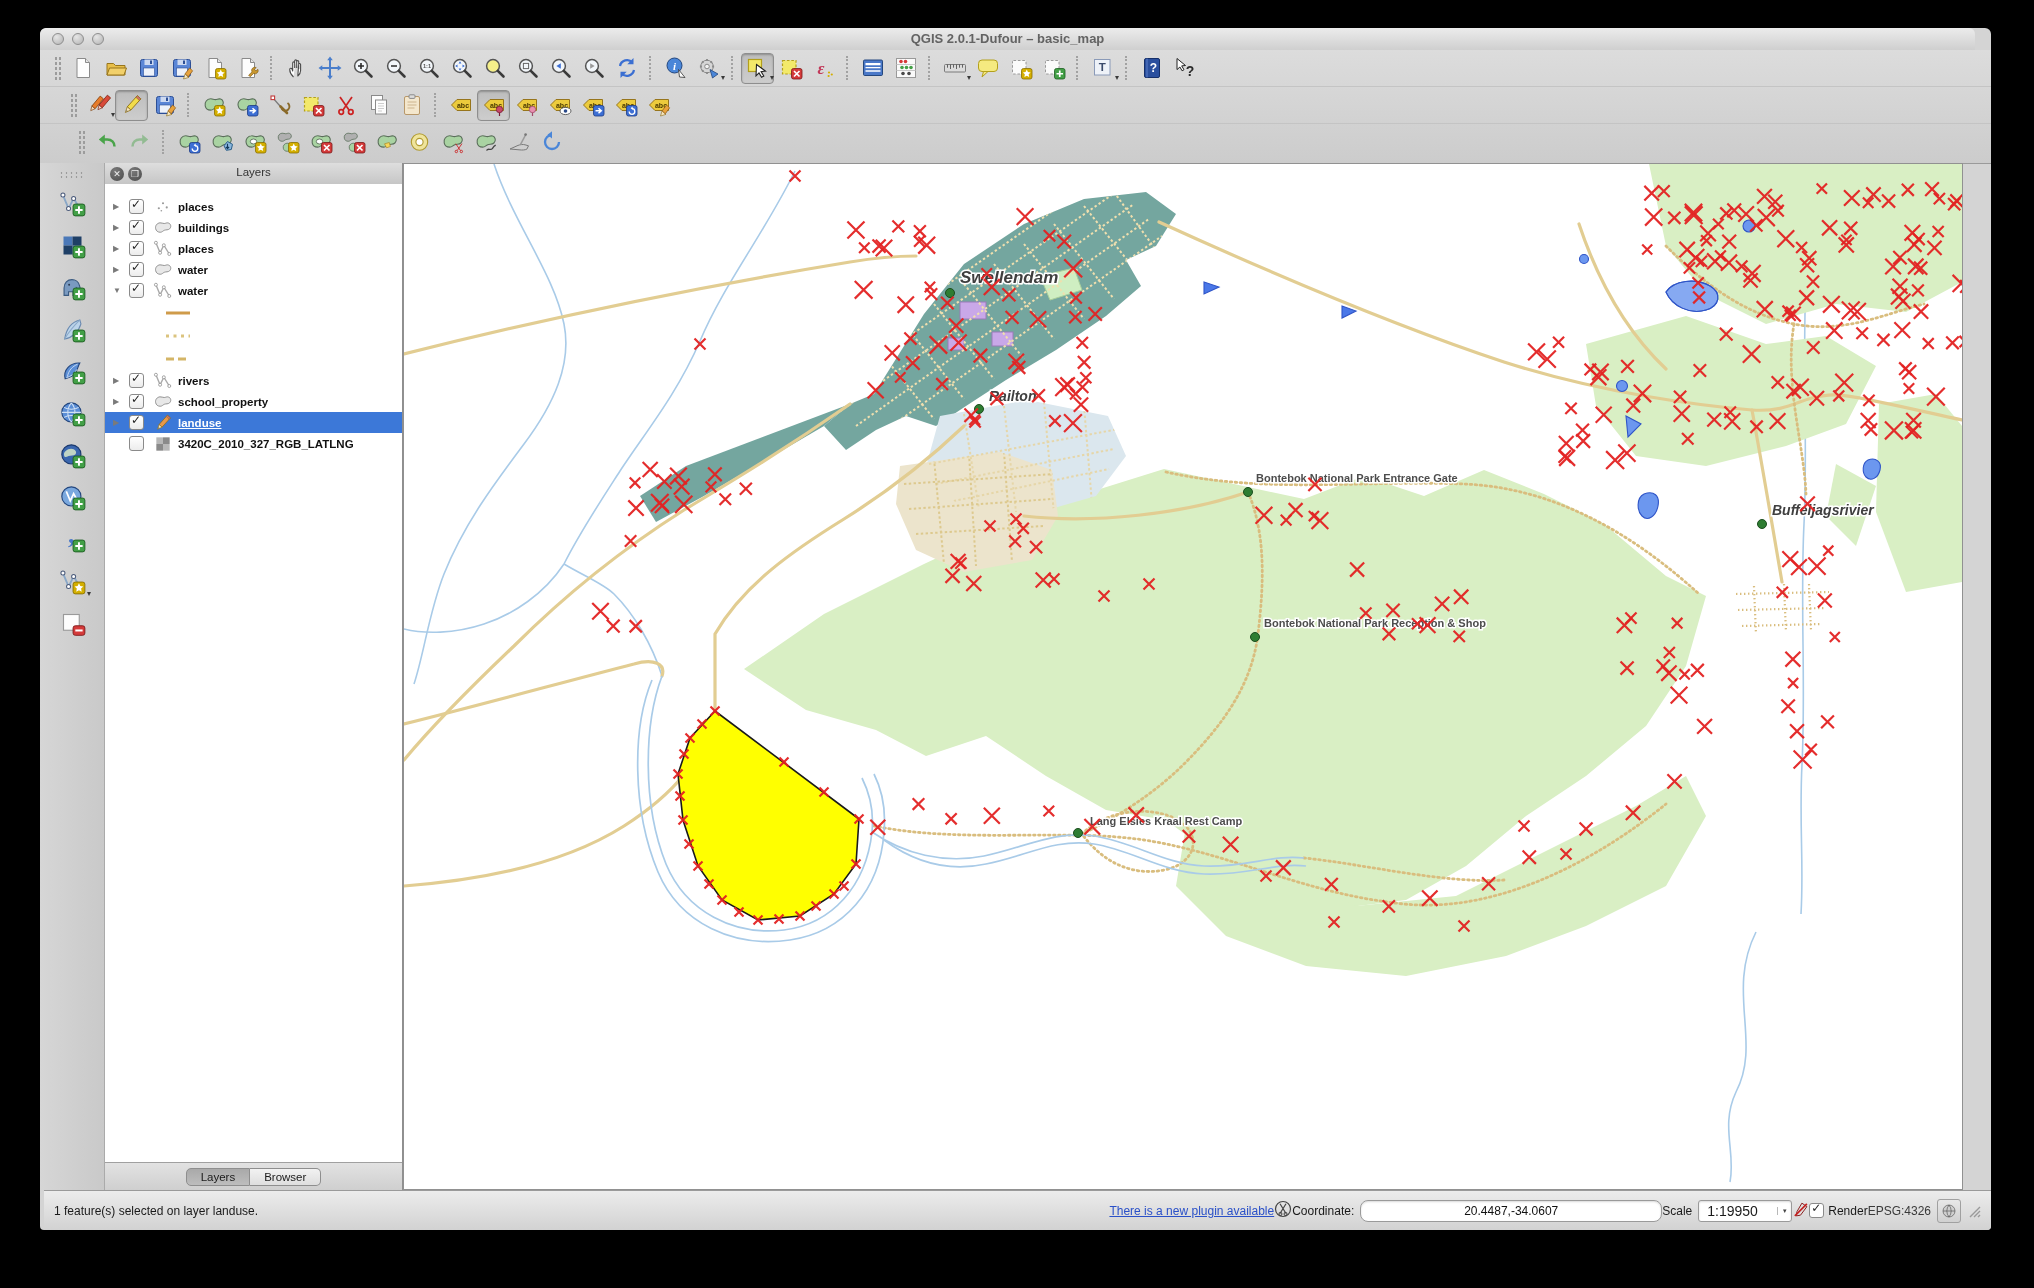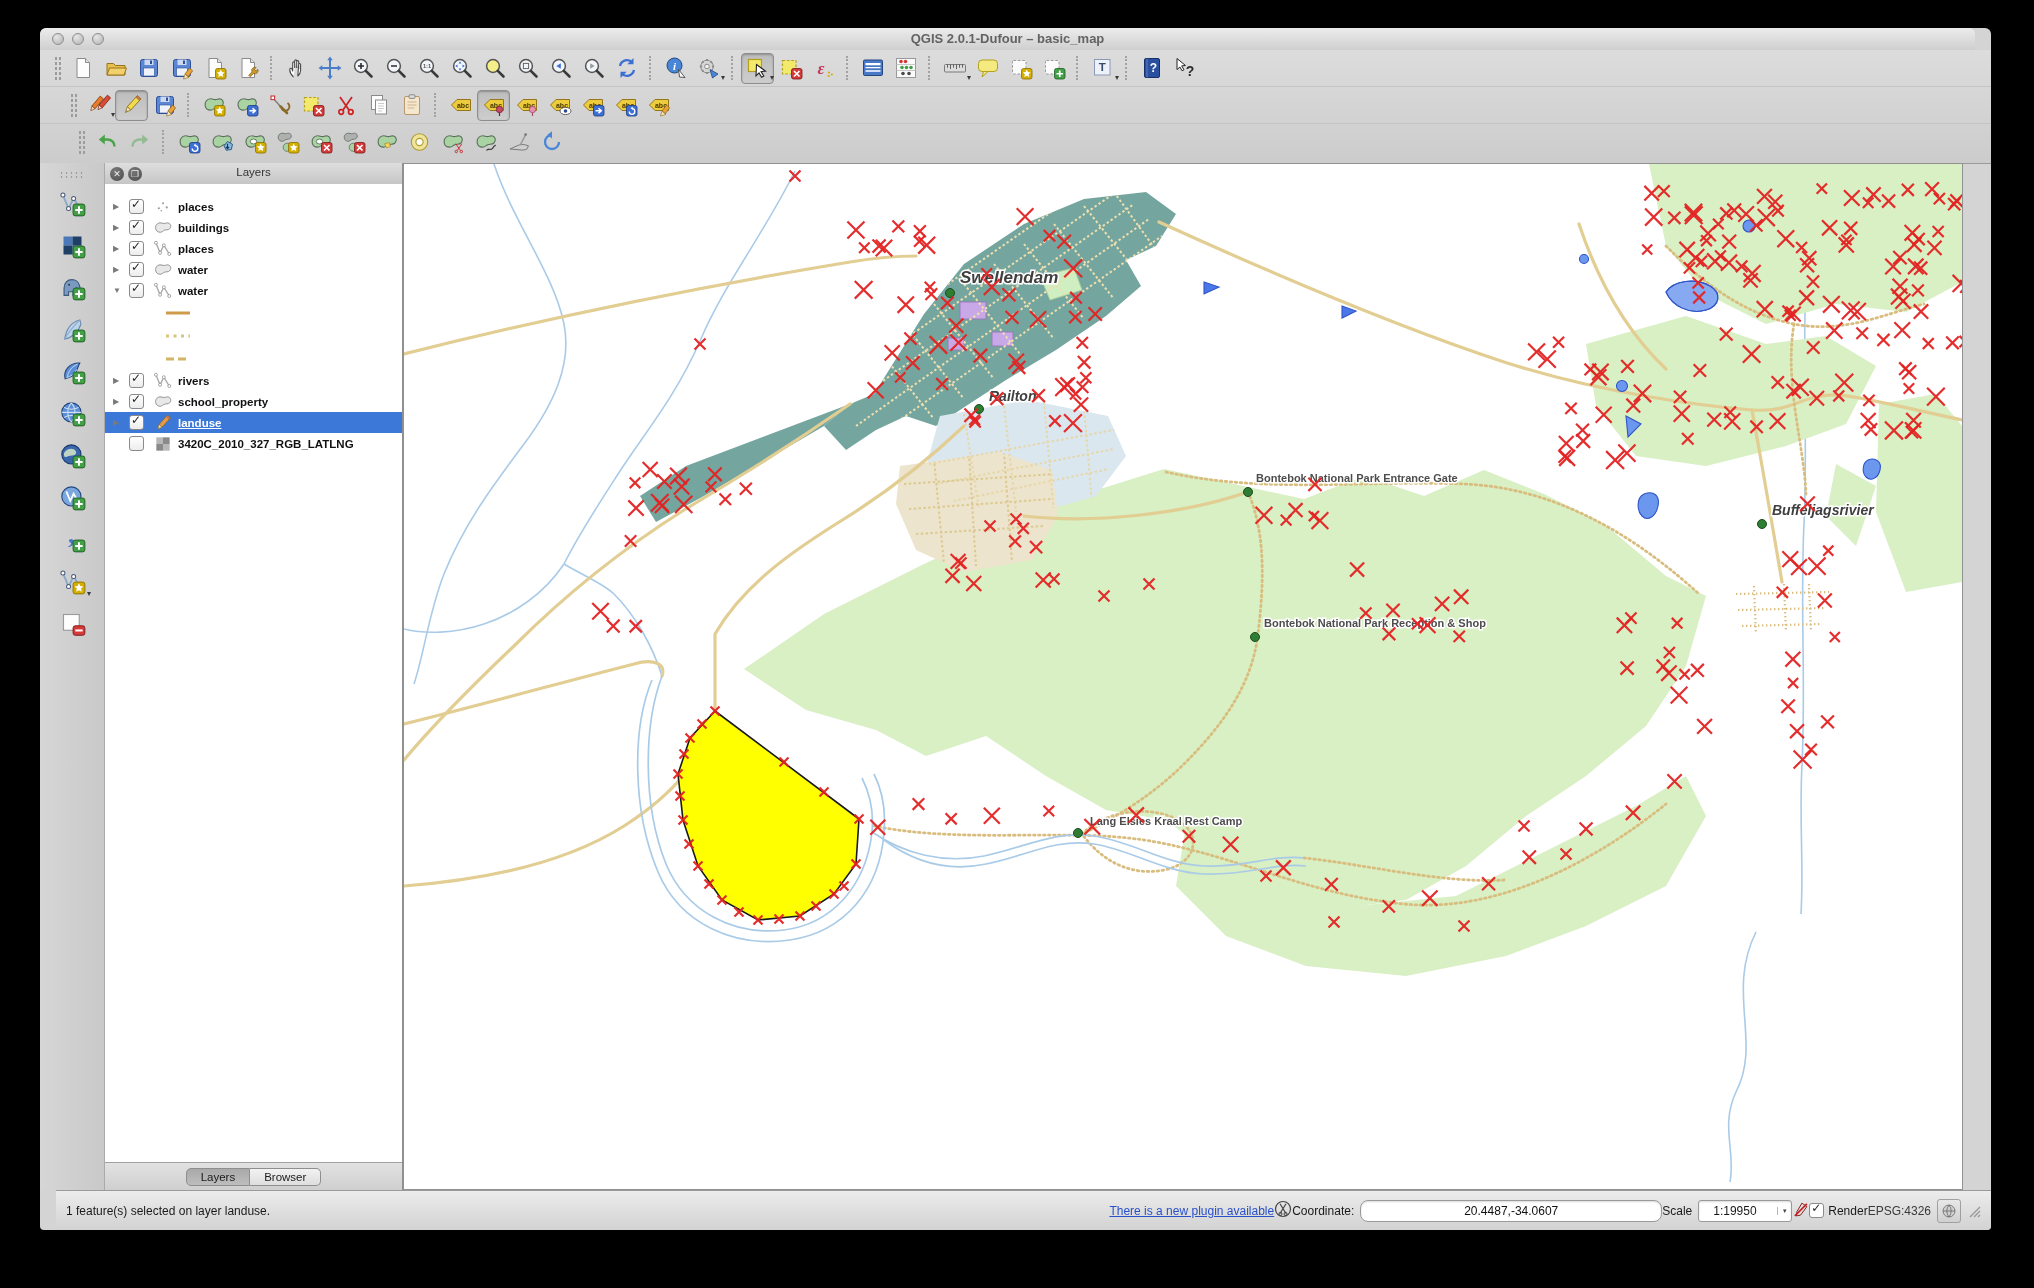--- a/index.html
+++ b/index.html
@@ -52,30 +52,30 @@
   .tab.active{background:linear-gradient(#a9a9a9,#bdbdbd);}
   .tab:first-child{border-radius:5px 0 0 5px;} .tab:last-child{border-radius:0 5px 5px 0;border-left:none;}
   
   #map-canvas{position:absolute;left:363px;top:135px;width:1560px;height:1027px;background:#fff;border:1px solid #919191;box-sizing:border-box;}
   #map-canvas svg{display:block;}
   .mlbl{paint-order:stroke;stroke:#ffffff;stroke-width:3px;fill:#4d4d4d;font-weight:bold;}
   .mlbl.town{font-size:17px;font-style:italic;fill:#3f3f3f;}
   .mlbl.town2{font-size:14px;font-style:italic;fill:#3f3f3f;}
   .mlbl.poi{font-size:11px;}
   
-  #statusbar{position:absolute;left:16px;right:0;bottom:0;height:40px;background:linear-gradient(#ececec,#d2d2d2);
+  #statusbar{position:absolute;left:4px;right:0;bottom:0;height:40px;background:linear-gradient(#ececec,#d2d2d2);
     border-top:1px solid #9a9a9a;display:flex;align-items:center;font-size:12px;color:#1a1a1a;padding:0 10px;box-sizing:border-box;}
   #sel-text{white-space:nowrap;}
   #plugin-link{color:#2a50c8;text-decoration:underline;margin-left:auto;white-space:nowrap;}
   #statusbar .gap{}
   #coord-input{width:300px;height:20px;border:1px solid #9a9a9a;background:#fff;border-radius:8px;
     text-align:center;font-size:12px;color:#111;line-height:20px;box-shadow:inset 0 1px 2px rgba(0,0,0,.15);}
   #scale-combo{width:92px;height:20px;border:1px solid #9a9a9a;background:#fff;border-radius:3px;display:flex;
     align-items:center;box-shadow:inset 0 1px 2px rgba(0,0,0,.15);}
-  #scale-combo .val{flex:1;padding-left:14px;font-size:12px;}
+  #scale-combo .val{flex:1;padding-left:8px;font-size:14px;}
   #scale-combo .arrow{width:13px;border-left:1px solid #b8b8b8;font-size:7px;text-align:center;color:#444;}
   .cb2{width:13px;height:13px;border:1px solid #8a8a8a;border-radius:3px;background:#fff;position:relative;margin-right:4px;}
   .cb2.on::after{content:"✓";position:absolute;left:1px;top:-3px;font-size:12px;color:#222;font-weight:bold;}
   #crs-btn{width:22px;height:22px;border:1px solid #a0a0a0;border-radius:3px;background:linear-gradient(#e8e8e8,#d0d0d0);
     display:flex;align-items:center;justify-content:center;}
   #grip{width:14px;height:14px;margin-left:6px;}
 </style>
 </head>
 <body>
 

